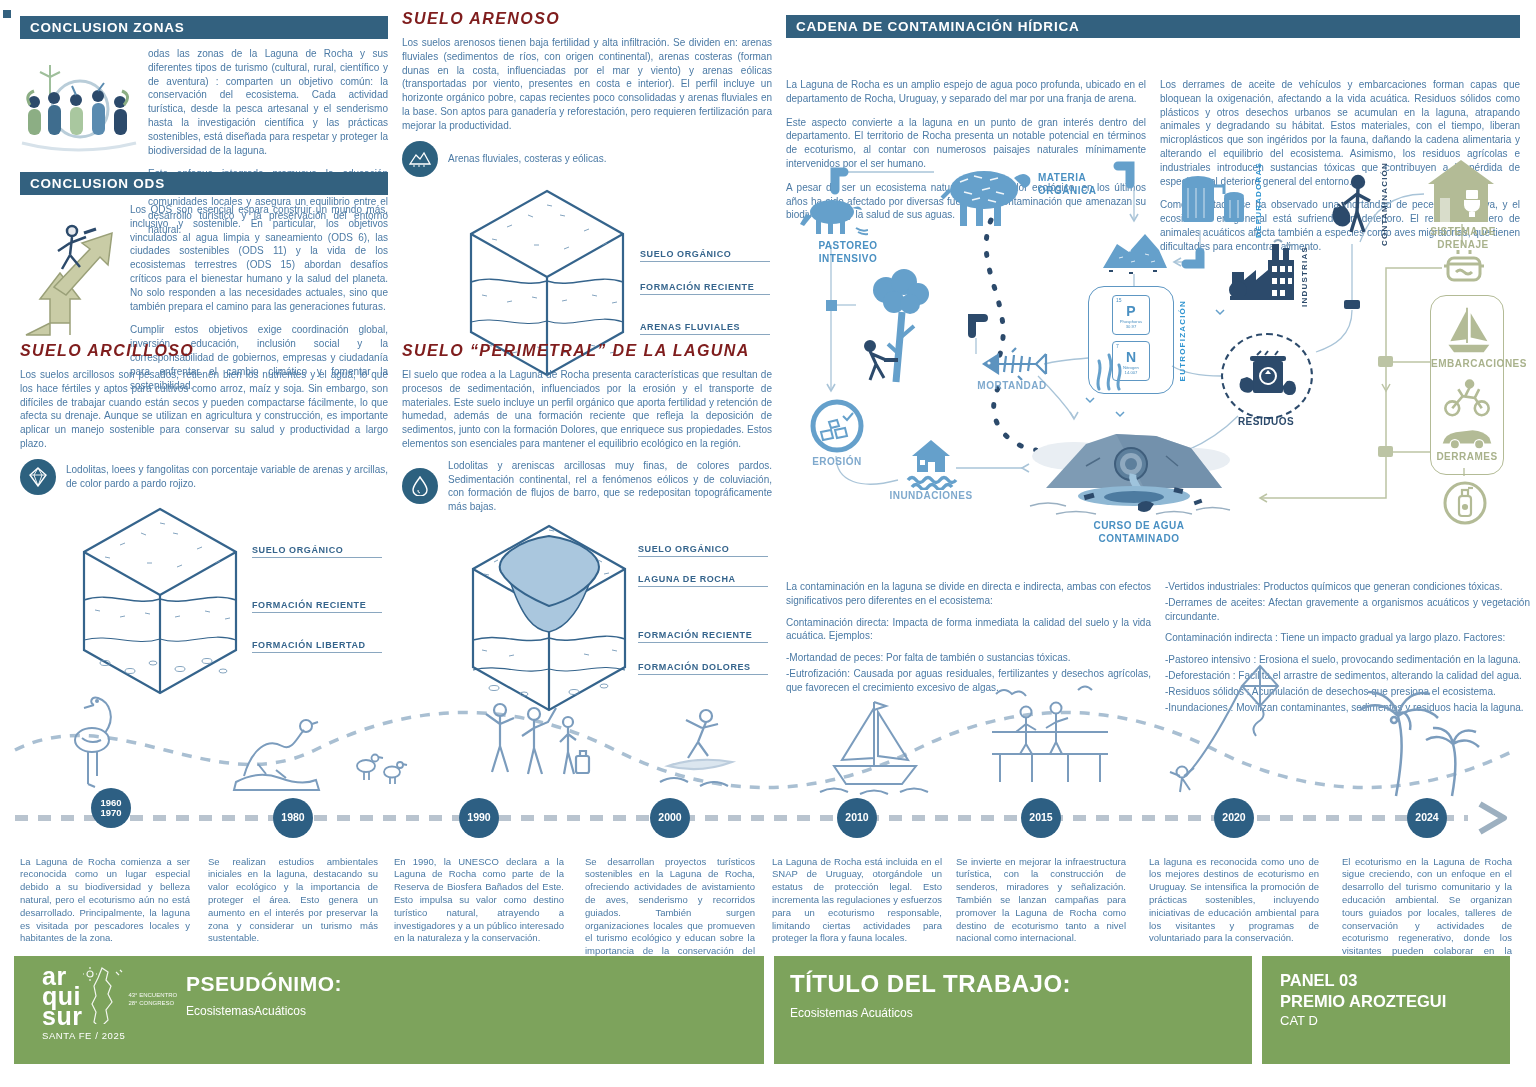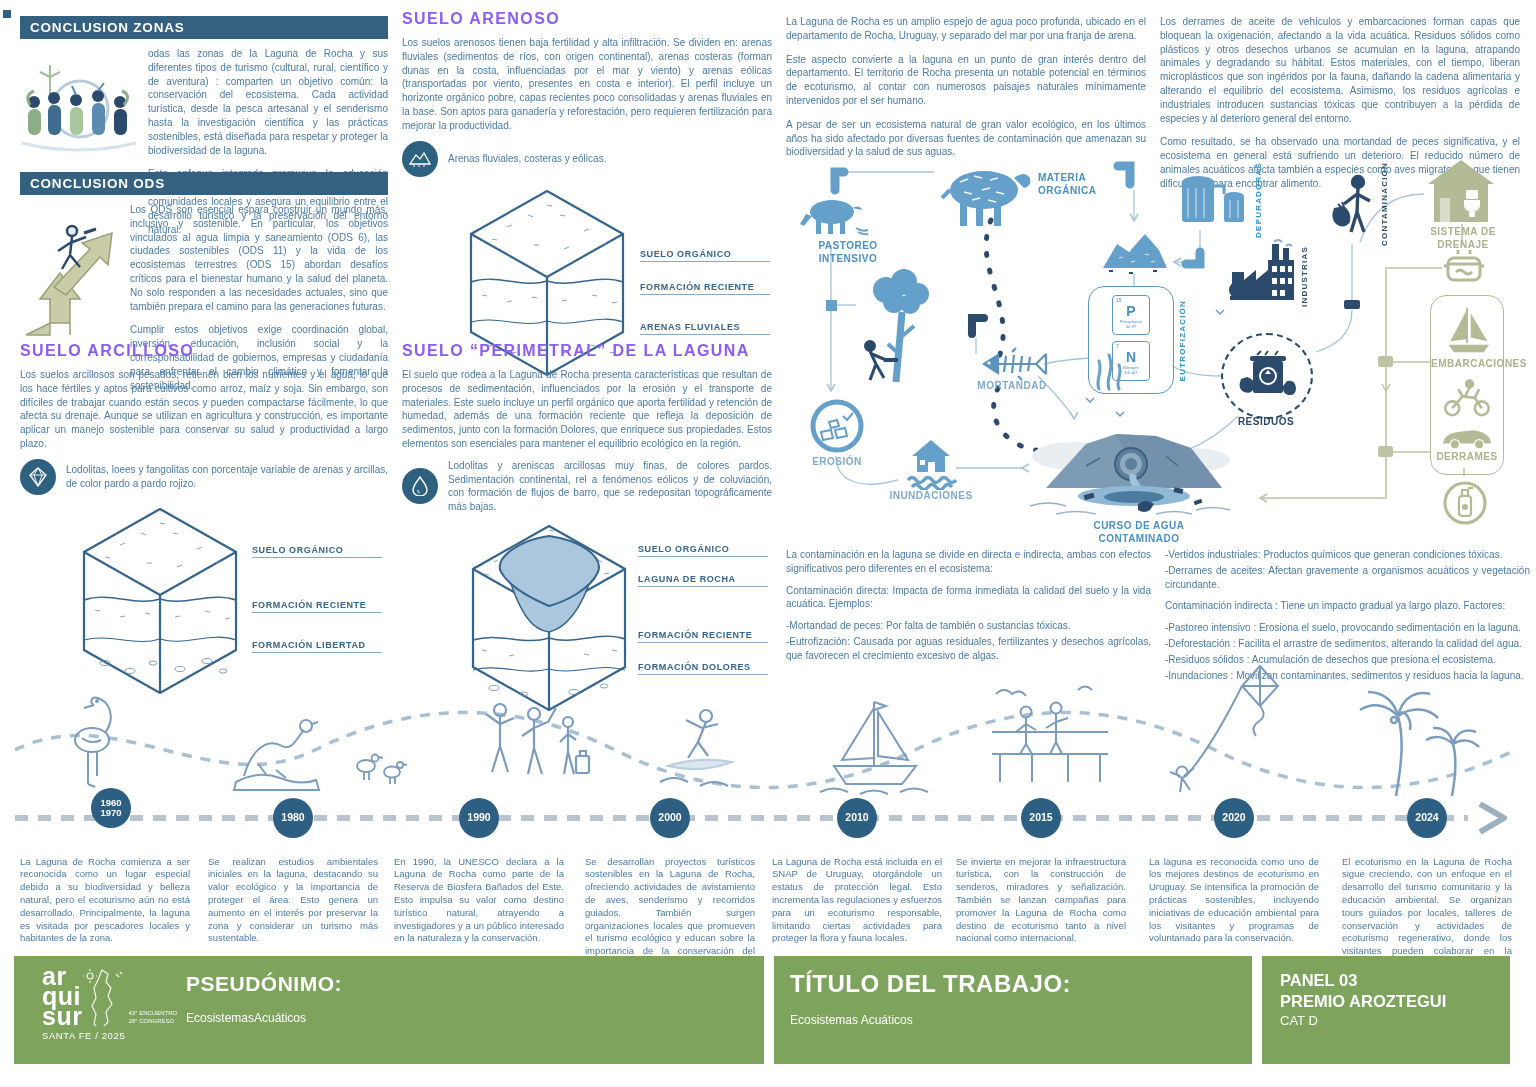--- a/index.html
+++ b/index.html
@@ -1,45 +1,45 @@
 <!DOCTYPE html>
 <html><head>
 <meta charset="utf-8">
 <style>
   html,body{margin:0;padding:0;background:#fff;font-family:"Liberation Sans",sans-serif;}
   .page{position:relative;width:1536px;height:1087px;background:#fff;overflow:hidden;}
   .abs{position:absolute;}
   .bar{background:#33617f;color:#fff;font-weight:bold;font-size:13.5px;letter-spacing:.8px;padding:4px 10px;margin-bottom:8px;}
-  .stitle{color:#8b5cf6;font-weight:bold;font-size:16px;letter-spacing:1.4px;margin:0 0 8px;}
+  .stitle{color:#7f1d1d;font-weight:bold;font-size:16px;letter-spacing:1.4px;margin:0 0 8px;font-style:italic;}
   .body{color:#4b7aa5;font-size:10px;line-height:1.38;text-align:justify;}
   .body p{margin:0 0 10px;}
   .tight p{margin:0 0 2px;}
   .row{display:flex;gap:10px;}
   .cols{display:flex;gap:14px;}
-  .cols>div{flex:1;}
+  .cols>div{flex:1;margin-top:32px;}
   .note{display:flex;gap:10px;align-items:center;margin-top:2px;}
   .note-circle{flex:none;width:36px;height:36px;border-radius:50%;background:#2d617f;display:flex;align-items:center;justify-content:center;}
   .soil{position:relative;}
   .slabel{position:absolute;font-size:9px;font-weight:bold;color:#35648c;letter-spacing:.6px;border-bottom:1.2px solid #8aa7c0;padding-bottom:2px;width:130px;}
   .diag-label{position:absolute;font-size:10px;font-weight:bold;letter-spacing:.5px;text-align:center;line-height:1.25;}
   .vlabel{position:absolute;font-size:8px;font-weight:bold;letter-spacing:1.2px;writing-mode:vertical-rl;transform:rotate(180deg);}
   .c-blue{color:#4a90c2}.c-lblue{color:#7fa9cd}.c-cyan{color:#2f94d0}.c-navy{color:#2c4a6b}.c-olive{color:#a9b28c}
   .roundbox{position:absolute;border:1.6px solid #5e97c3;border-radius:16px;}
   .roundbox.olive{border-color:#b3bb96;}
   .dashcircle{position:absolute;border:2.5px dashed #2c4a6b;border-radius:50%;display:flex;align-items:center;justify-content:center;}
   .elem{width:36px;height:38px;border:1.5px solid #5e97c3;border-radius:4px;color:#4a90c2;display:flex;flex-direction:column;align-items:center;justify-content:flex-start;line-height:1;background:#fff;margin:0 auto 6px;}
   .elem .no{font-size:5px;align-self:flex-start;margin:2px 0 0 3px;}
   .elem .sym{font-size:14px;font-weight:bold;margin-top:1px;}
   .elem .nm{font-size:4.2px;margin-top:2px;}
   .elem .ms{font-size:4.2px;margin-top:1px;}
   .ybubble{position:absolute;width:40px;height:40px;border-radius:50%;background:#2d5f83;color:#fff;display:flex;align-items:center;justify-content:center;text-align:center;font-weight:bold;font-size:10.5px;line-height:1.05;white-space:pre-line;z-index:3;}
   .tl-text{position:absolute;width:170px;color:#4b7aa5;font-size:9.5px;line-height:1.35;text-align:justify;}
   .fblock{position:absolute;background:#7da35c;color:#fff;top:956px;height:108px;}
   .flabel-big{font-weight:bold;font-size:21px;letter-spacing:.5px;margin:0;}
-  .fvalue{font-size:12px;margin-top:15px;}
+  .fvalue{font-size:12px;margin-top:8px;}
   .node{position:absolute;}
   svg{display:block;}
 </style>
 </head>
 <body>
 
 <div class="page">
 
   <div class="abs" style="left:3px;top:10px;width:8px;height:8px;background:#33617f"></div>
 
@@ -192,20 +192,21 @@
       </svg>
       <span class="slabel" style="left:236px;top:22px">SUELO ORGÁNICO</span>
       <span class="slabel" style="left:236px;top:52px">LAGUNA DE ROCHA</span>
       <span class="slabel" style="left:236px;top:108px">FORMACIÓN RECIENTE</span>
       <span class="slabel" style="left:236px;top:140px">FORMACIÓN DOLORES</span>
     </div>
   </section>
 
   
   <section class="abs" style="left:786px;top:15px;width:734px">
+    <div class="bar"><span>CADENA DE CONTAMINACIÓN HÍDRICA</span></div>
     <div class="cols body">
       <div>
         <p>La Laguna de Rocha es un amplio espejo de agua poco profunda, ubicado en el departamento de Rocha, Uruguay, y separado del mar por una franja de arena.</p>
         <p>Este aspecto convierte a la laguna en un punto de gran interés dentro del departamento. El territorio de Rocha presenta un notable potencial en términos de ecoturismo, al contar con numerosos paisajes naturales mínimamente intervenidos por el ser humano.</p>
         <p>A pesar de ser un ecosistema natural de gran valor ecológico, en los últimos años ha sido afectado por diversas fuentes de contaminación que amenazan su biodiversidad y la salud de sus aguas.</p>
       </div>
       <div>
         <p>Los derrames de aceite de vehículos y embarcaciones forman capas que bloquean la oxigenación, afectando a la vida acuática. Residuos sólidos como plásticos y otros desechos urbanos se acumulan en la laguna, atrapando animales y degradando su hábitat. Estos materiales, con el tiempo, liberan microplásticos que son ingéridos por la fauna, dañando la cadena alimentaria y alterando el equilibrio del ecosistema. Asimismo, los residuos agrícolas e industriales introducen sustancias tóxicas que contribuyen a la pérdida de especies y al deterioro general del entorno.</p>
         <p>Como resultado, se ha observado una mortandad de peces significativa, y el ecosistema en general está sufriendo un deterioro. El reducido número de animales acuáticos afecta también a especies como aves migratorias, que tienen dificultades para encontrar alimento.</p>
       </div>
@@ -686,21 +687,21 @@
   <p class="tl-text" style="left:394px;top:846px">En 1990, la UNESCO declara a la Laguna de Rocha como parte de la Reserva de Biosfera Bañados del Este. Esto impulsa su valor como destino turístico natural, atrayendo a investigadores y a un público interesado en la naturaleza y la conservación.</p>
   <p class="tl-text" style="left:585px;top:846px">Se desarrollan proyectos turísticos sostenibles en la Laguna de Rocha, ofreciendo actividades de avistamiento de aves, senderismo y recorridos guiados. También surgen organizaciones locales que promueven el turismo ecológico y educan sobre la importancia de la conservación del hábitat.</p>
   <p class="tl-text" style="left:772px;top:846px">La Laguna de Rocha está incluida en el SNAP de Uruguay, otorgándole un estatus de protección legal. Esto incrementa las regulaciones y esfuerzos para un ecoturismo responsable, limitando ciertas actividades para proteger la flora y fauna locales.</p>
   <p class="tl-text" style="left:1149px;top:846px">La laguna es reconocida como uno de los mejores destinos de ecoturismo en Uruguay. Se intensifica la promoción de prácticas sostenibles, incluyendo iniciativas de educación ambiental para los visitantes y programas de voluntariado para la conservación.</p>
   <p class="tl-text" style="left:956px;top:846px">Se invierte en mejorar la infraestructura turística, con la construcción de senderos, miradores y señalización. También se lanzan campañas para promover la Laguna de Rocha como destino de ecoturismo tanto a nivel nacional como internacional.</p>
   <p class="tl-text" style="left:1342px;top:846px">El ecoturismo en la Laguna de Rocha sigue creciendo, con un enfoque en el desarrollo del turismo comunitario y la educación ambiental. Se organizan tours guiados por locales, talleres de conservación y actividades de ecoturismo regenerativo, donde los visitantes pueden colaborar en la protección y cuidado del área.</p>
 
   
   <div class="fblock" style="left:14px;width:750px">
     <div class="abs" style="left:28px;top:10px">
-      <div style="display:flex;gap:0;align-items:flex-end">
+      <div style="display:flex;gap:0;align-items:flex-start">
         <div style="font-weight:600;font-size:25px;line-height:.8;letter-spacing:.5px">
           <div>ar</div>
           <div>qui</div>
           <div>sur</div>
         </div>
         <svg width="46" height="58" viewBox="0 0 46 58">
             <g stroke="#fff" stroke-width="1.2" fill="none" opacity=".9">
               <path d="M20,2 l6,4 -2,8 5,6 -3,8 4,8 -6,8 2,10 -8,8 -6,-6 2,-10 -4,-8 4,-8 -2,-10 4,-8 Z"></path>
               <circle cx="8" cy="8" r="3"></circle>
               <path d="M8,3 v-2 M8,15 v-2 M2,8 h-1 M15,8 h-1"></path>

